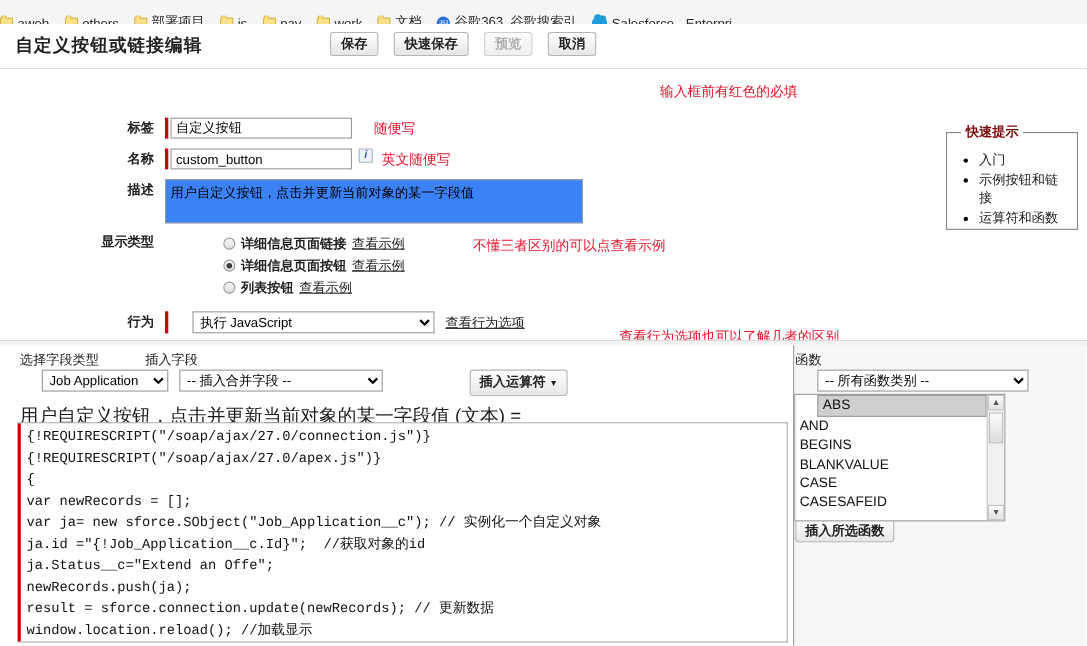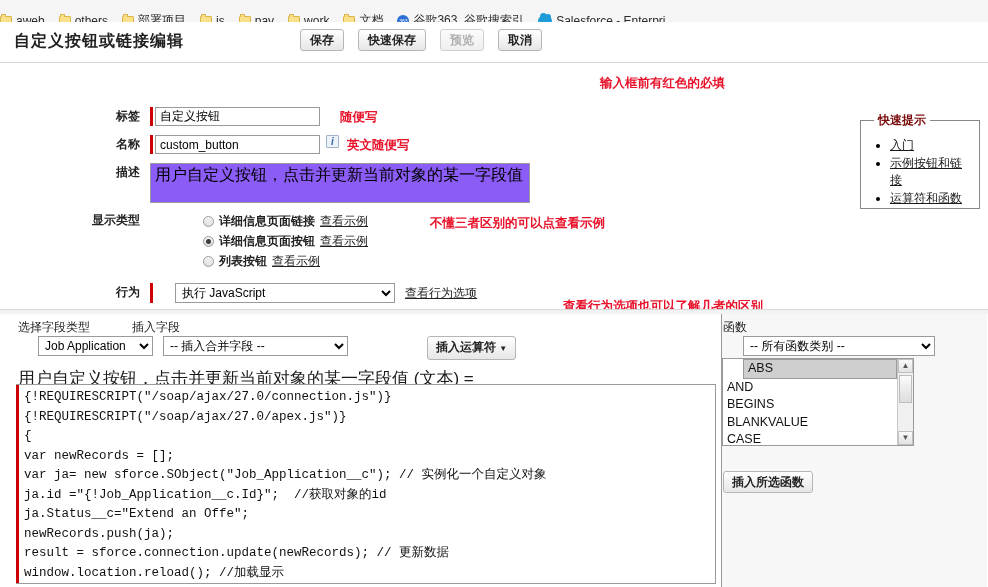--- a/index.html
+++ b/index.html
@@ -90,38 +90,38 @@
   .reqbar{
     width:3px;background:#c00;align-self:stretch;margin-right:2px;flex:0 0 3px;
   }
   .txt{
     font-family:"Liberation Sans",sans-serif;font-size:12px;color:#000;
     border:1px solid #9a9a9a;background:#fff;
     padding:2px 4px;box-sizing:border-box;height:19px;
     outline:none;
   }
   .ta{
-    font-family:"Liberation Sans",sans-serif;font-size:16px;color:#000;
-    border:1px solid #9a9a9a;background:#8b5cf6;padding:3px 4px;
+    font-family:"Liberation Sans",sans-serif;font-size:12px;color:#000;
+    border:1px solid #9a9a9a;background:#3b82f6;padding:3px 4px;
     box-sizing:border-box;resize:none;outline:none;line-height:16px;
   }
   .sel{
     font-family:"Liberation Sans",sans-serif;font-size:12px;color:#000;
     border:1px solid #9a9a9a;background:#fff;height:20px;
     box-sizing:border-box;padding:1px 2px;outline:none;margin-left:20px;
   }
   .info-i{
     display:inline-block;width:13px;height:13px;line-height:12px;
     text-align:center;font-size:10px;font-style:italic;font-weight:bold;
     color:#3a66a8;border:1px solid #9fb2cc;background:#eef3fa;
     box-sizing:border-box;border-radius:1px;margin-left:6px;vertical-align:top;
   }
   .note{
     font-family:"DejaVu Sans","Liberation Sans",sans-serif;
-    color:#e8122b;font-size:12.5px;font-weight:bold;line-height:19px;
+    color:#e8122b;font-size:12.5px;font-weight:normal;line-height:19px;
   }
   .radio-row{display:flex;align-items:center;gap:5px;height:20px;}
   .radio{
     width:11px;height:11px;border-radius:50%;
     border:1px solid #9a9a9a;background:linear-gradient(#f4f4f4,#e0e0e0);
     box-sizing:border-box;position:relative;flex:0 0 11px;
   }
   .radio.on:after{
     content:"";position:absolute;left:2px;top:2px;width:5px;height:5px;
     border-radius:50%;background:#3c3c3c;
@@ -132,21 +132,21 @@
   
   #quicktips{
     position:absolute;left:858px;top:49px;width:120px;height:97px;
     border:1px solid #888;box-sizing:border-box;background:#fff;
   }
   #quicktips legend{
     font-size:12px;font-weight:bold;color:#7a0a0a;padding:0 4px;margin-left:4px;
   }
   #quicktips ul{margin:4px 0 0 0;padding-left:20px;}
   #quicktips li{margin:1px 0;list-style:disc;}
-  #quicktips li span{font-size:12px;color:#1a1a1a;text-decoration:underline;cursor:pointer;}
+  #quicktips li span{font-size:12px;color:#1a1a1a;cursor:pointer;}
 
   
   #divider{position:absolute;left:0;top:287px;width:988px;height:4px;
     border-top:1px solid #d8d8d8;border-bottom:1px solid #d8d8d8;background:#f3f3f3;}
 
   
   #editor{position:absolute;left:0;top:292px;width:988px;height:273px;background:#fff;}
   #left-pane{position:absolute;left:0;top:0;width:720px;height:273px;background:#fff;}
   #right-pane{position:absolute;left:721px;top:0;width:266px;height:273px;
     background:#f7f7f7;border-left:1px solid #9a9a9a;box-sizing:border-box;}
@@ -160,21 +160,21 @@
   }
   #code-reqbar{width:3px;background:#c00;flex:0 0 3px;}
   #code{
     flex:1;border:none;outline:none;resize:none;background:#fff;
     font-family:"Liberation Mono","DejaVu Sans Mono",monospace;
     font-size:12.5px;line-height:19.5px;color:#111;padding:3px 4px 0 5px;
     box-sizing:border-box;white-space:pre;overflow:hidden;
   }
   
   #fn-list{
-    position:absolute;left:722px;top:44px;width:192px;height:88px;
+    position:absolute;left:722px;top:44px;width:192px;height:116px;
     border:1px solid #9a9a9a;background:#fff;box-sizing:border-box;
     overflow:hidden;display:flex;
   }
   #fn-items{flex:1;padding:0;margin:0;list-style:none;}
   #fn-items li{
     font-size:12.5px;color:#111;padding:0 4px;line-height:17.3px;
     font-family:"Liberation Sans",sans-serif;cursor:pointer;
   }
   #fn-items li.sel{background:#cfcfcf;}
   #fn-scroll{

